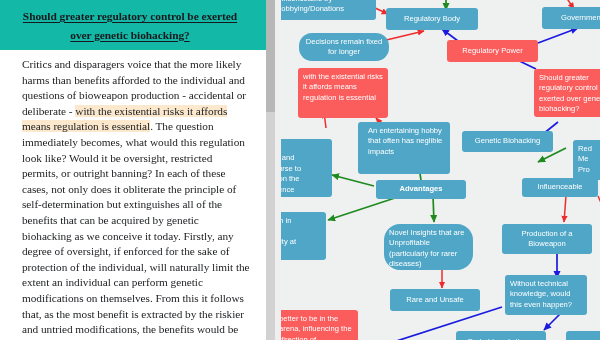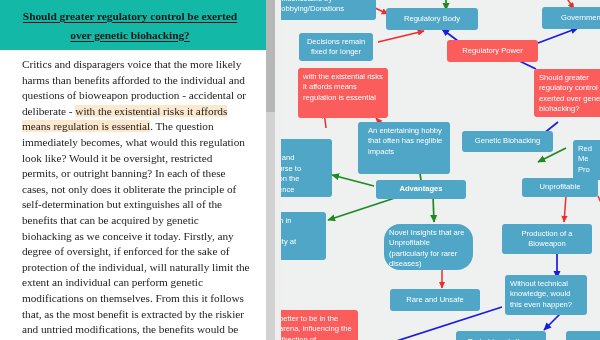--- a/index.html
+++ b/index.html
@@ -180,21 +180,21 @@
     <div class="node blue lft" style="left:6px;top:-10px;width:104px;height:30px;"><span>Influenceable by Lobbying/Donations</span></div>
 
     <div class="node blue ctr" style="left:120px;top:8px;width:92px;height:22px;">
         <span>Regulatory Body</span>
       </div>
 
     <div class="node blue ctr" style="left:276px;top:7px;width:80px;height:22px;">
         <span>Government</span>
       </div>
 
-    <div class="node blue ctr" style="left:33px;top:33px;width:74px;height:28px;">
+    <div class="node blue ctr" style="left:33px;top:33px;width:90px;height:28px;border-radius:13px;">
         <span>Decisions remain fixed for longer</span>
       </div>
 
     <div class="node red ctr" style="left:181px;top:40px;width:91px;height:22px;">
         <span>Regulatory Power</span>
       </div>
 
     <div class="node red lft" style="left:268px;top:69px;width:92px;height:48px;"><span>Should greater regulatory control exerted over genetic biohacking?</span></div>
 
     <div class="node red lft" style="left:32px;top:68px;width:90px;height:50px;"><span>with the existential risks it affords means regulation is essential</span></div>
@@ -209,21 +209,21 @@
 ments and
 Discourse to
 more on the
 of Science</span></div>
 
     <div class="node blue ctr" style="left:110px;top:180px;width:90px;height:19px;font-weight:bold;">
         <span>Advantages</span>
       </div>
 
     <div class="node blue ctr" style="left:256px;top:178px;width:76px;height:19px;">
-        <span>Unprofitable</span>
+        <span>Influenceable</span>
       </div>
 
     <div class="node blue lft" style="left:307px;top:140px;width:54px;height:40px;white-space:pre-line;"><span>Red
 Me
 Pro</span></div>
 
     <div class="node blue lft" style="left:-12px;top:212px;width:72px;height:48px;white-space:pre-line;"><span>ucation in
 st and
 mmunity at</span></div>
 

